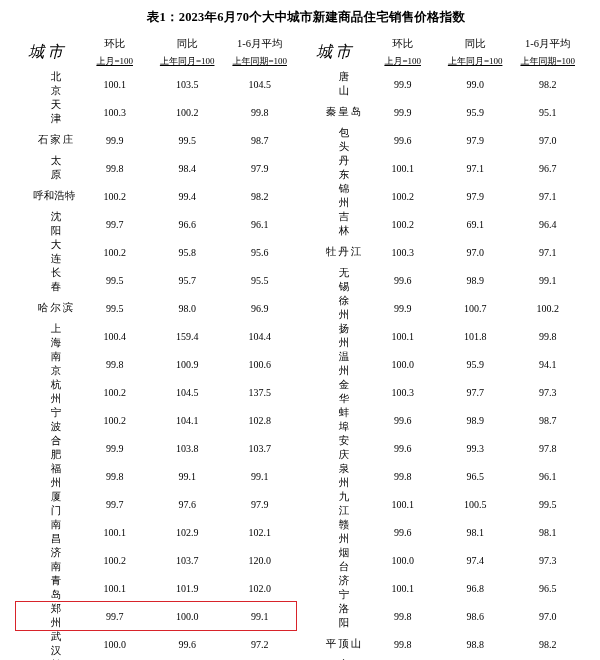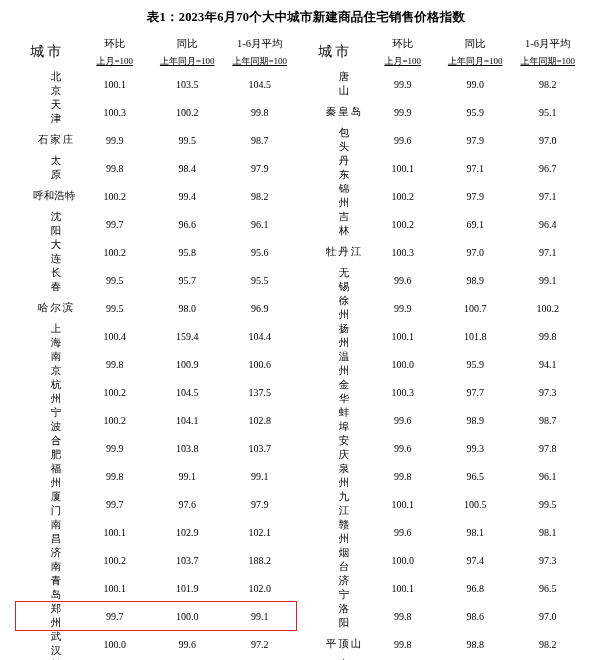--- a/index.html
+++ b/index.html
@@ -52,23 +52,24 @@
     height: 19px;
     font-size: 10.5px;
     border-top: 1.3px solid #000;
   }
   .hdr-bot td {
     height: 17px;
     font-size: 9px;
     border-bottom: 1px solid #000;
   }
   .city-cell {
-    font-size: 14px;
+    font-size: 16px;
     letter-spacing: 3px;
     text-indent: 3px;
+    font-style: italic;
   }
   .vline-l { border-left: 1px solid #000; }
   .vline-r { border-right: 1px solid #000; }
   .row td {
     height: 18.5px;
     font-size: 10px;
   }
   .num { font-family: "Liberation Serif", serif; }
   .gap {
     width: 8px;
@@ -326,21 +327,21 @@
             <td class="gap"></td>
             <td class="vline-l"><span class="city-name n2">赣　州</span></td>
             <td class="vline-l num">99.6</td>
             <td class="vline-l num">98.1</td>
             <td class="vline-l num vline-r">98.1</td>
           </tr>
           <tr class="row">
             <td class="vline-l"><span class="city-name n2">济　南</span></td>
             <td class="vline-l num">100.2</td>
             <td class="vline-l num">103.7</td>
-            <td class="vline-l num vline-r">188.2</td>
+            <td class="vline-l num vline-r">120.0</td>
             <td class="gap"></td>
             <td class="vline-l"><span class="city-name n2">烟　台</span></td>
             <td class="vline-l num">100.0</td>
             <td class="vline-l num">97.4</td>
             <td class="vline-l num vline-r">97.3</td>
           </tr>
           <tr class="row">
             <td class="vline-l"><span class="city-name n2">青　岛</span></td>
             <td class="vline-l num">100.1</td>
             <td class="vline-l num">101.9</td>

